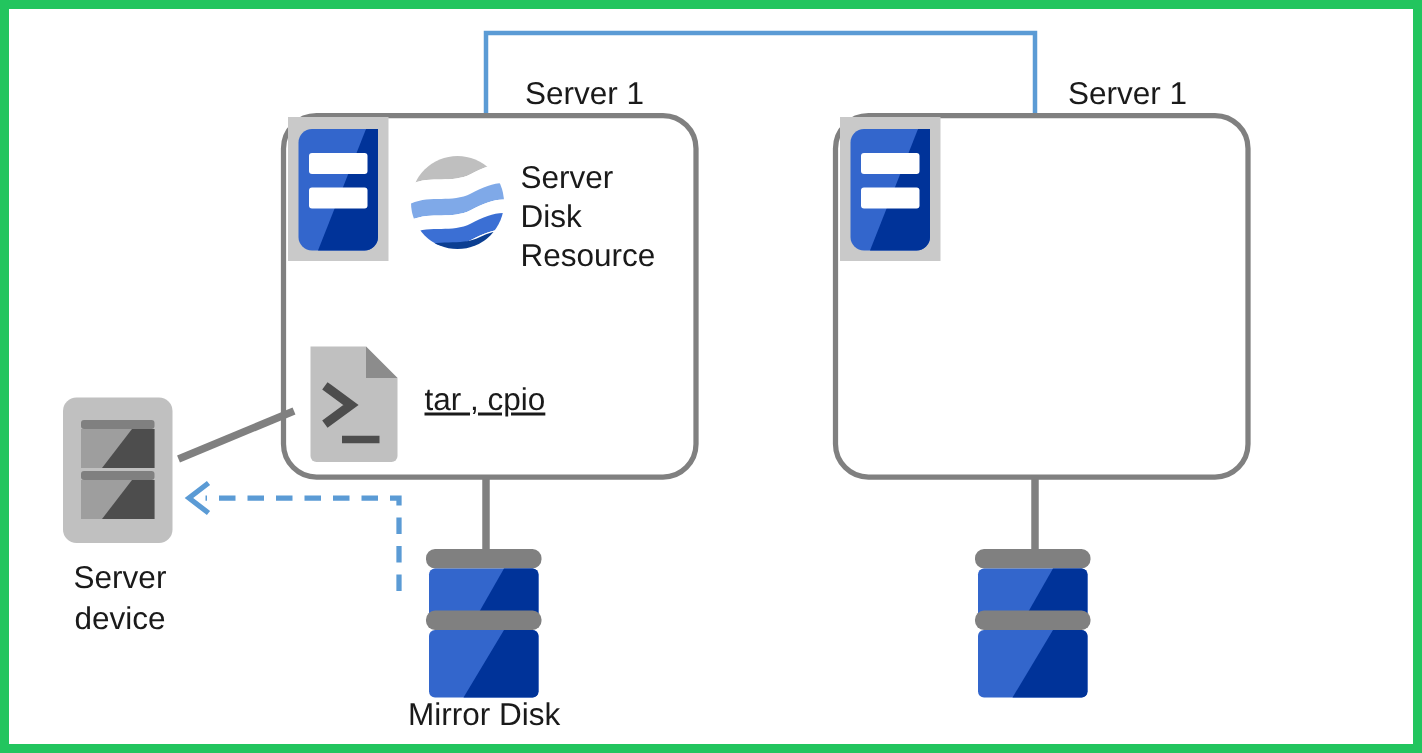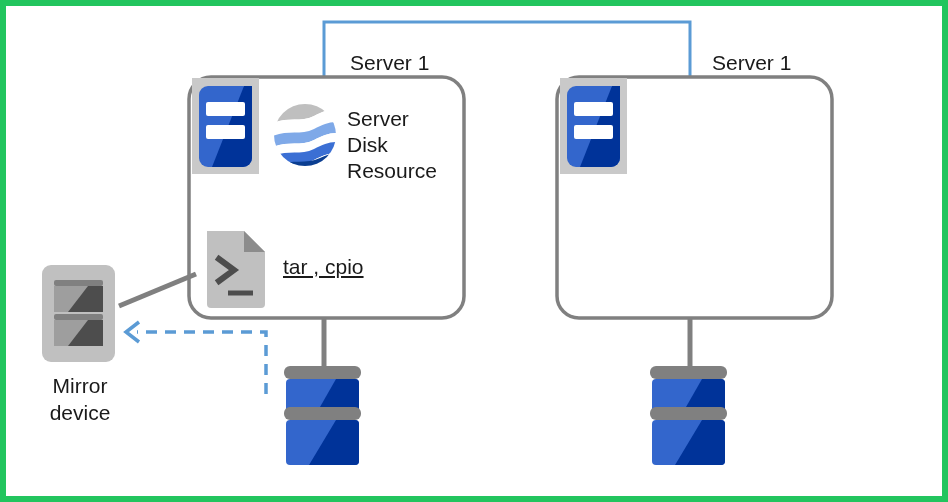--- a/index.html
+++ b/index.html
@@ -173,17 +173,18 @@
   <div class="lbl" id="server1-title">Server 1</div>
 
   <div class="lbl" id="server2-title">Server 1</div>
 
   <div class="lbl" id="mirror-disk-resource-label">Server
 Disk
 Resource</div>
 
   <div class="lbl" id="tar-cpio-label">tar , cpio</div>
 
-  <div class="lbl lbl-center" id="backup-device-label">Mirror
+  <div class="lbl lbl-center" id="backup-device-label">Server
 device</div>
 
+  <div class="lbl" id="mirror-disk-label">Mirror Disk</div>
 
 </div>
 
 </body></html>

